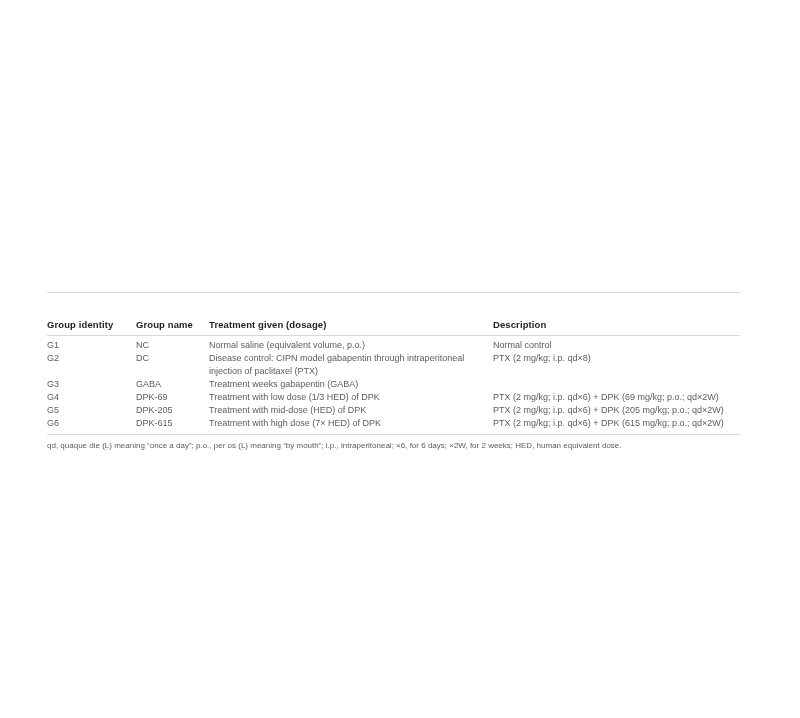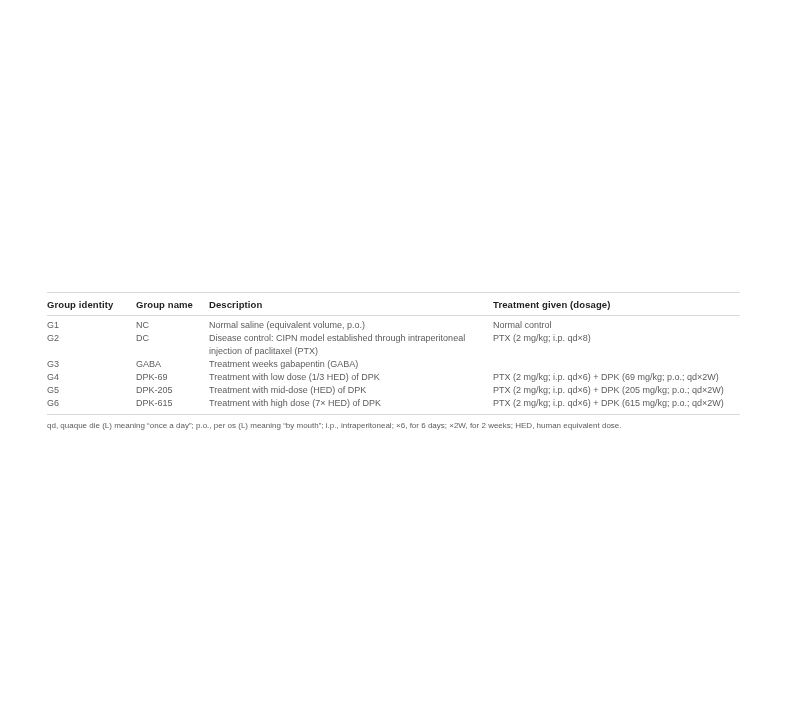--- a/index.html
+++ b/index.html
@@ -25,20 +25,21 @@
   .header-row {
     padding: 5px 0 4px 0;
     border-bottom: 1px solid #d9d9d9;
   }
   .header-cell {
     font-size: 9.5px;
     font-weight: bold;
     color: #1f1f1f;
     line-height: 13px;
     letter-spacing: 0.1px;
+    margin-top: 20px;
   }
   .table-body {
     padding: 3px 0 4px 0;
     border-bottom: 1px solid #d9d9d9;
   }
   .body-cell {
     font-size: 9px;
     color: #5c5c5c;
     line-height: 13px;
     padding-right: 16px;
@@ -51,37 +52,37 @@
   }
 </style>
 </head>
 <body>
 
 <div class="figure-table">
 
   <div class="grid-row header-row">
     <div class="header-cell">Group identity</div>
     <div class="header-cell">Group name</div>
+    <div class="header-cell">Treatment given (dosage)</div>
     <div class="header-cell">Description</div>
-    <div class="header-cell">Treatment given (dosage)</div>
   </div>
 
   <div class="table-body">
 
     <div class="grid-row">
       <div class="body-cell">G1</div>
       <div class="body-cell">NC</div>
       <div class="body-cell">Normal saline (equivalent volume, p.o.)</div>
       <div class="body-cell">Normal control</div>
     </div>
 
     <div class="grid-row">
       <div class="body-cell">G2</div>
       <div class="body-cell">DC</div>
-      <div class="body-cell">Disease control: CIPN model established through intraperitoneal injection of paclitaxel (PTX)</div>
+      <div class="body-cell">Disease control: CIPN model gabapentin through intraperitoneal injection of paclitaxel (PTX)</div>
       <div class="body-cell">PTX (2 mg/kg; i.p. qd×8)</div>
     </div>
 
     <div class="grid-row">
       <div class="body-cell">G3</div>
       <div class="body-cell">GABA</div>
       <div class="body-cell">Treatment weeks gabapentin (GABA)</div>
     </div>
 
     <div class="grid-row">

